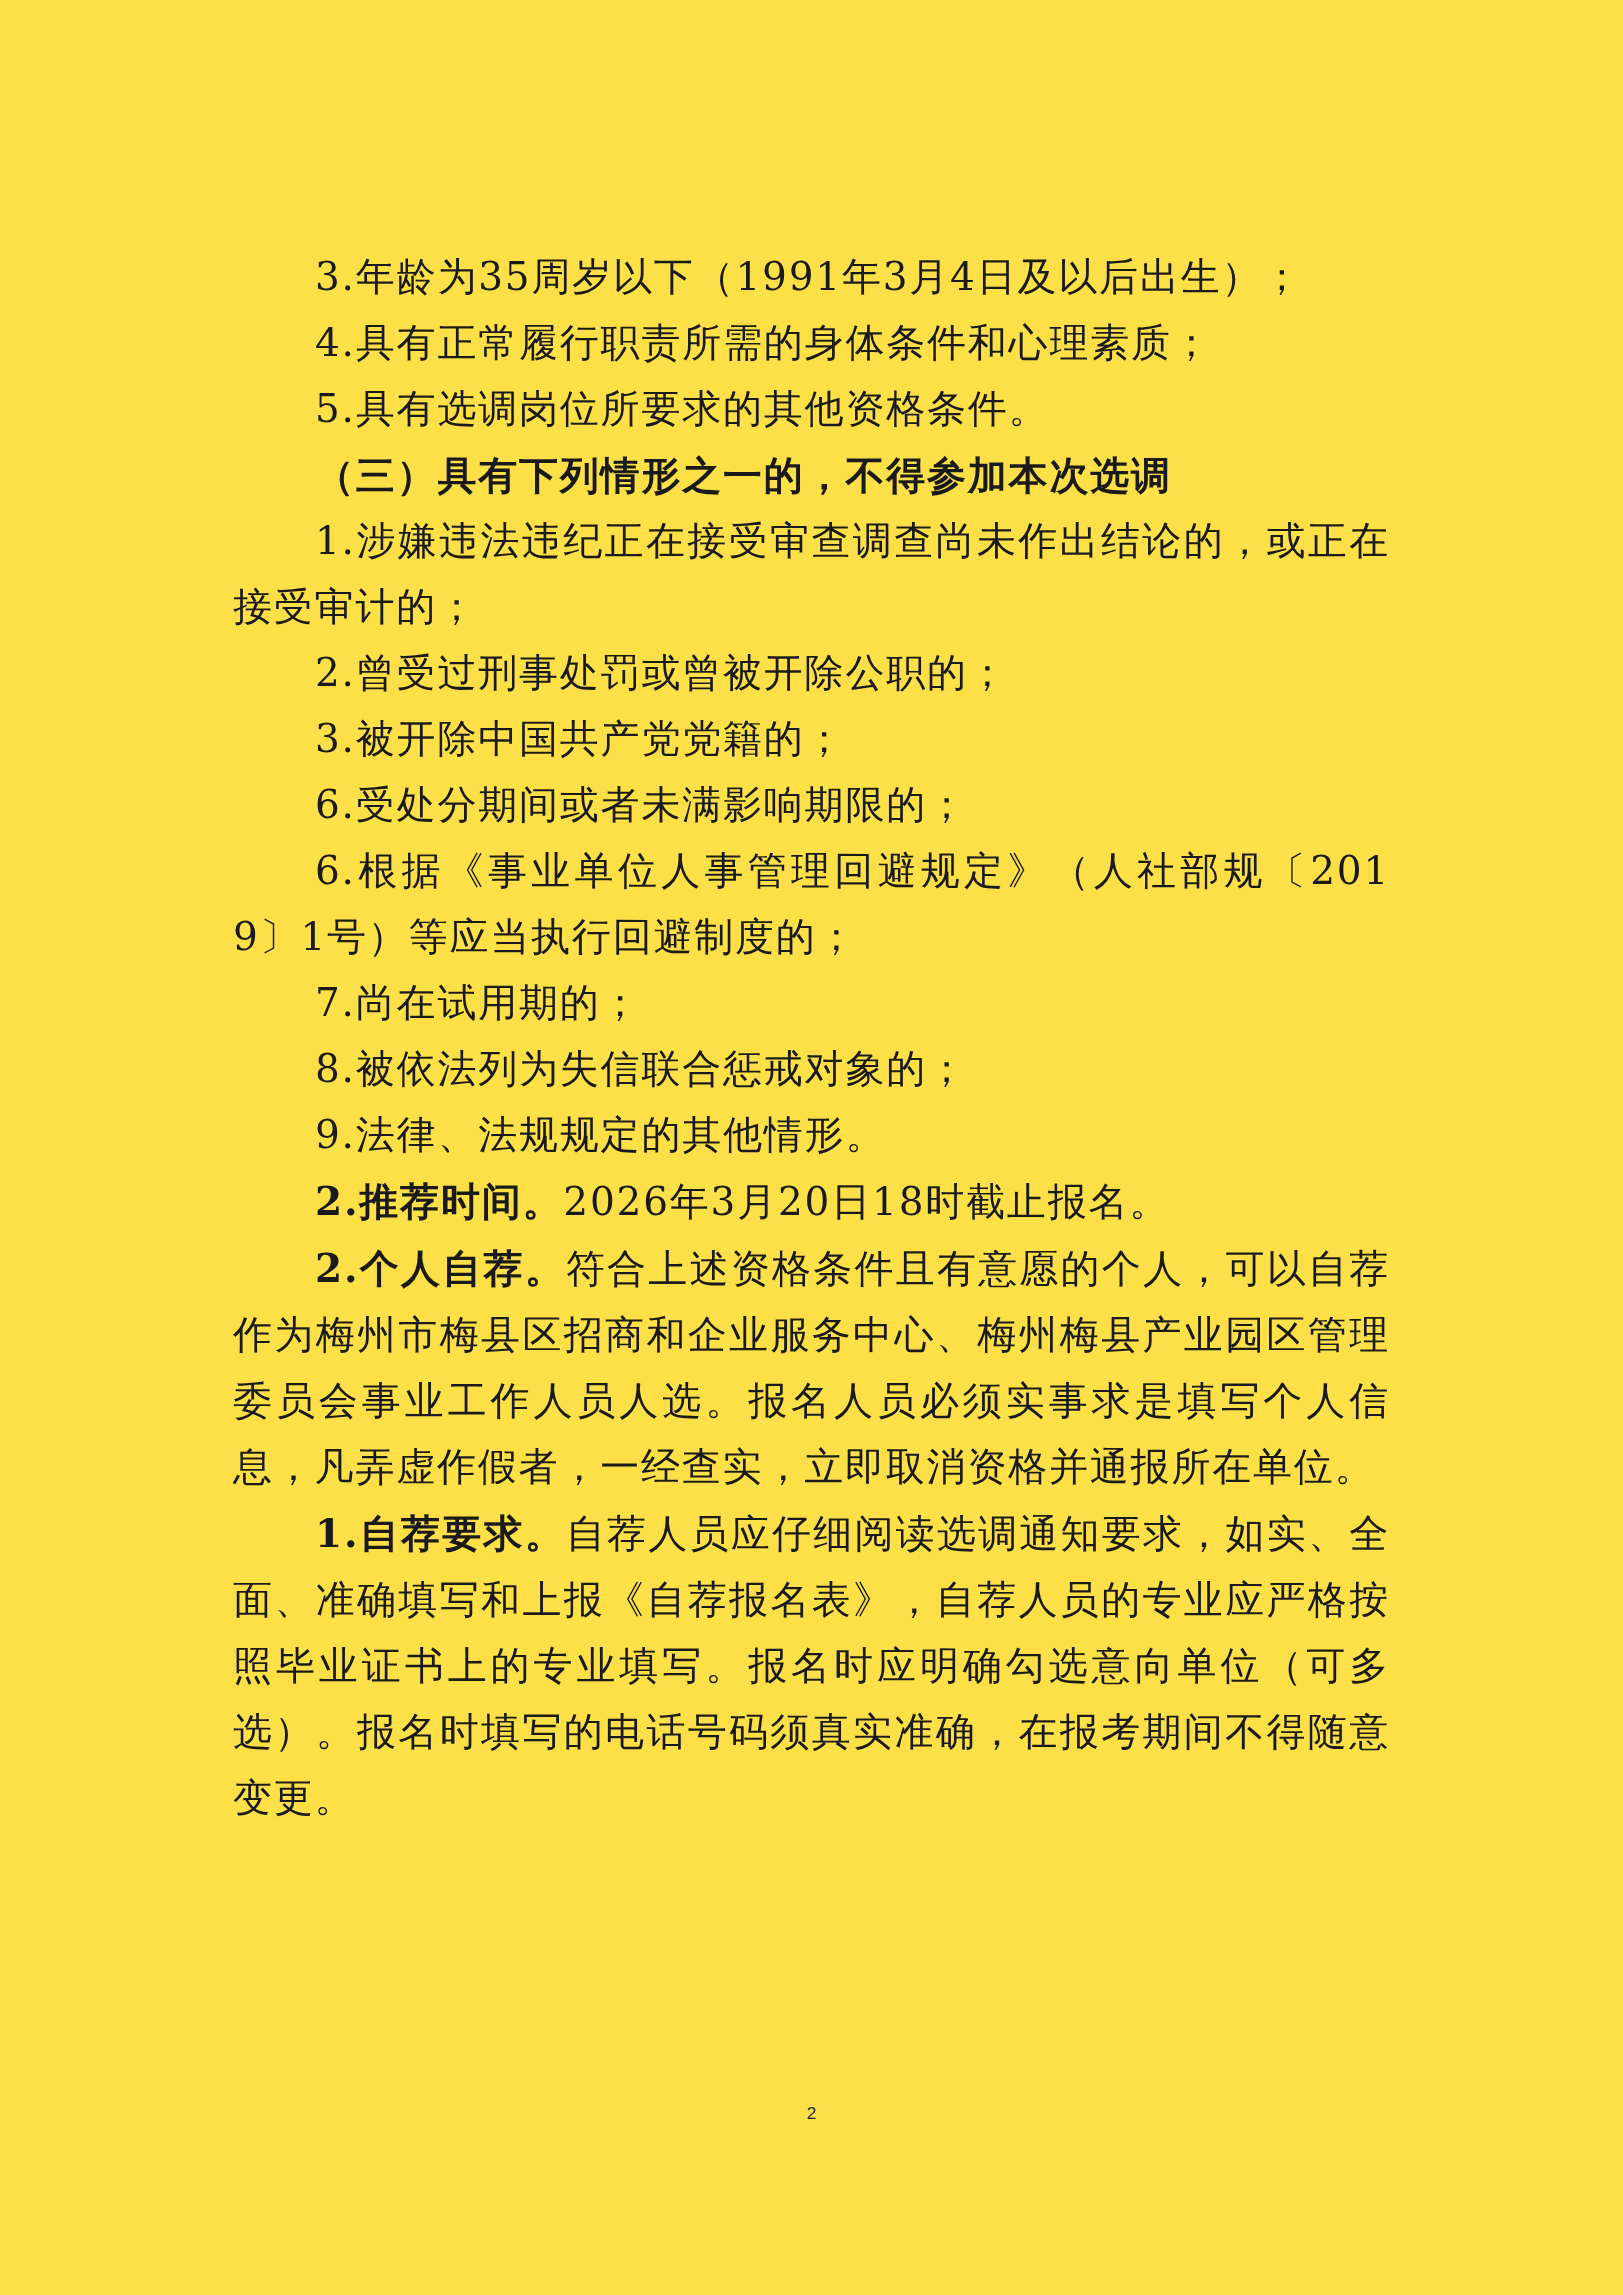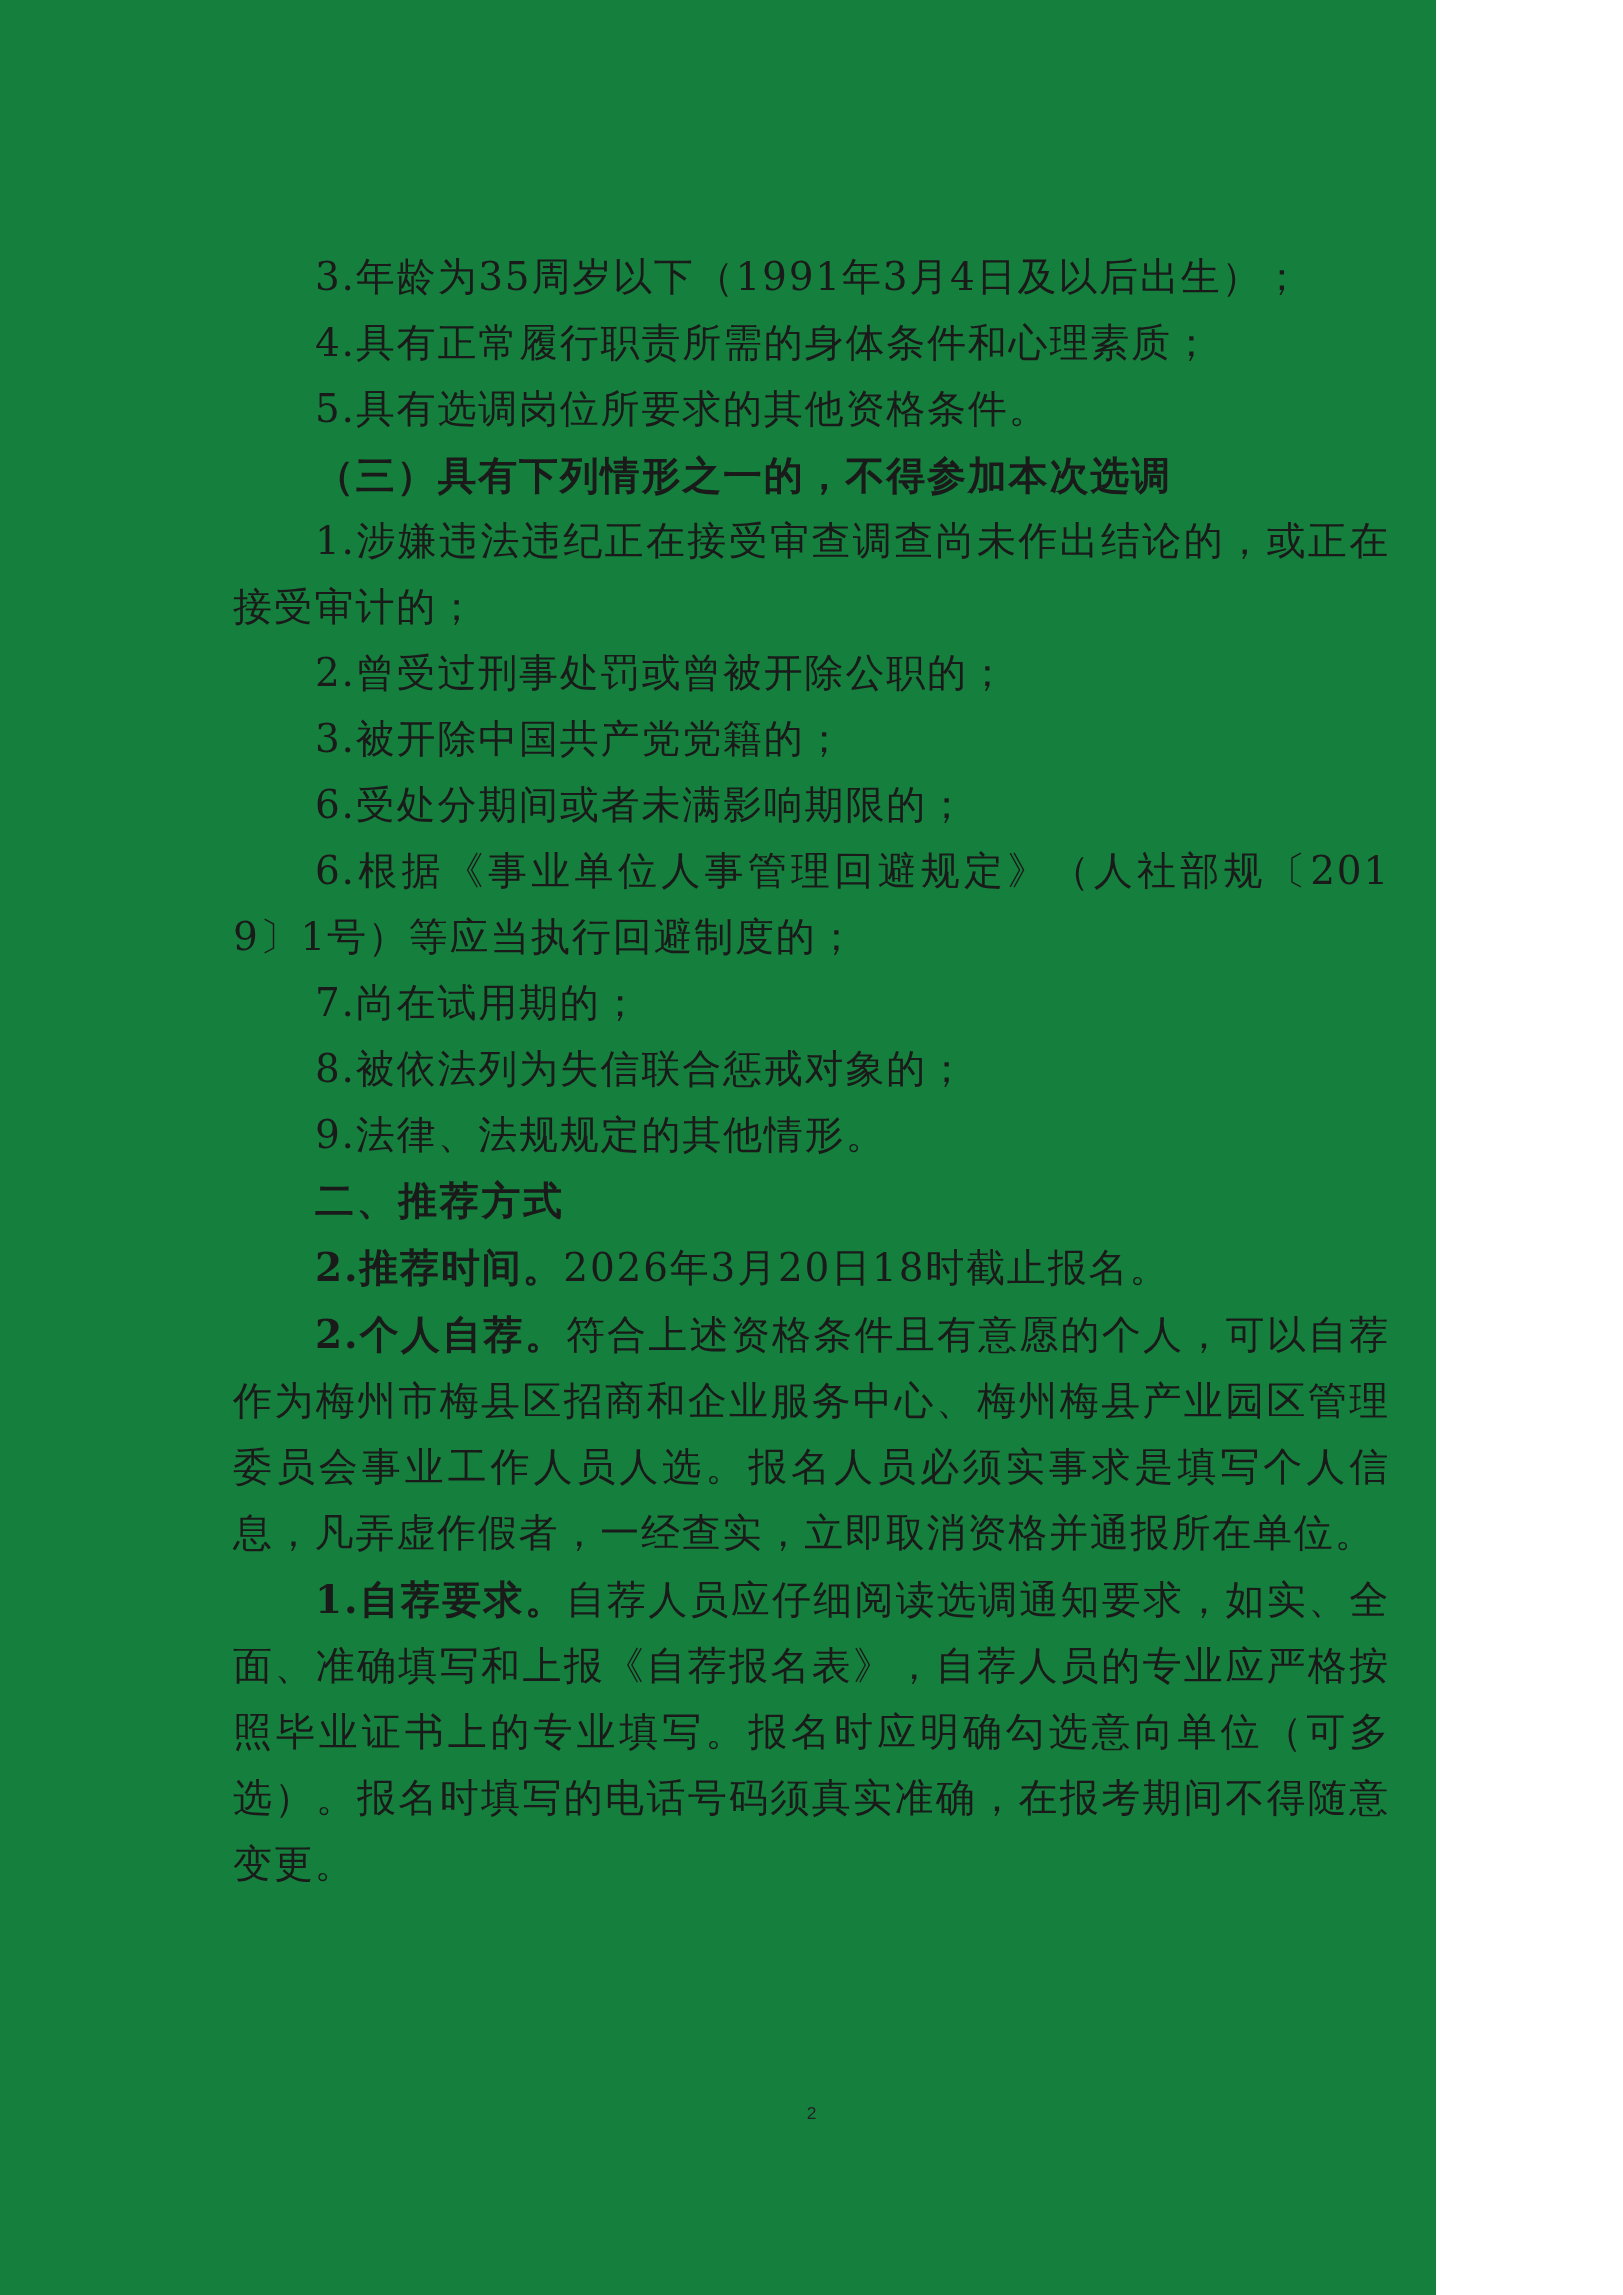--- a/index.html
+++ b/index.html
@@ -11,23 +11,23 @@
       width: 1623px;
       height: 2295px;
       position: relative;
       overflow: hidden;
       color: #1a1a1a;
       font-family: "DejaVu Serif", "Liberation Serif", serif;
     }
     .page {
       position: absolute;
       left: 0; top: 0;
-      width: 1436px;
+      width: 1623px;
       height: 2295px;
-      background: #15803d;
+      background: #fde047;
     }
     .body-text {
       position: absolute;
       left: 233px;
       top: 244px;
       width: 1157px;
       font-size: 39px;
       line-height: 66px;
       letter-spacing: 1.8px;
       text-align: justify;
@@ -97,23 +97,20 @@
     </p>
     <p class="para">
       <span>7.尚在试用期的；</span>
     </p>
     <p class="para">
       <span>8.被依法列为失信联合惩戒对象的；</span>
     </p>
     <p class="para">
       <span>9.法律、法规规定的其他情形。</span>
     </p>
-    <p class="para section">
-      <span>二、推荐方式</span>
-    </p>
     <p class="para">
       <span class="lead">2.推荐时间。</span><span>2026年3月20日18时截止报名。</span>
     </p>
     <p class="para">
       <span class="lead">2.个人自荐。</span><span>符合上述资格条件且有意愿的个人，可以自荐作为梅州市梅县区招商和企业服务中心、梅州梅县产业园区管理委员会事业工作人员人选。报名人员必须实事求是填写个人信息，凡弄虚作假者，一经查实，立即取消资格并通报所在单位。</span>
     </p>
     <p class="para">
       <span class="lead">1.自荐要求。</span><span>自荐人员应仔细阅读选调通知要求，如实、全面、准确填写和上报《自荐报名表》，自荐人员的专业应严格按照毕业证书上的专业填写。报名时应明确勾选意向单位（可多选）。报名时填写的电话号码须真实准确，在报考期间不得随意变更。</span>
     </p>
 

